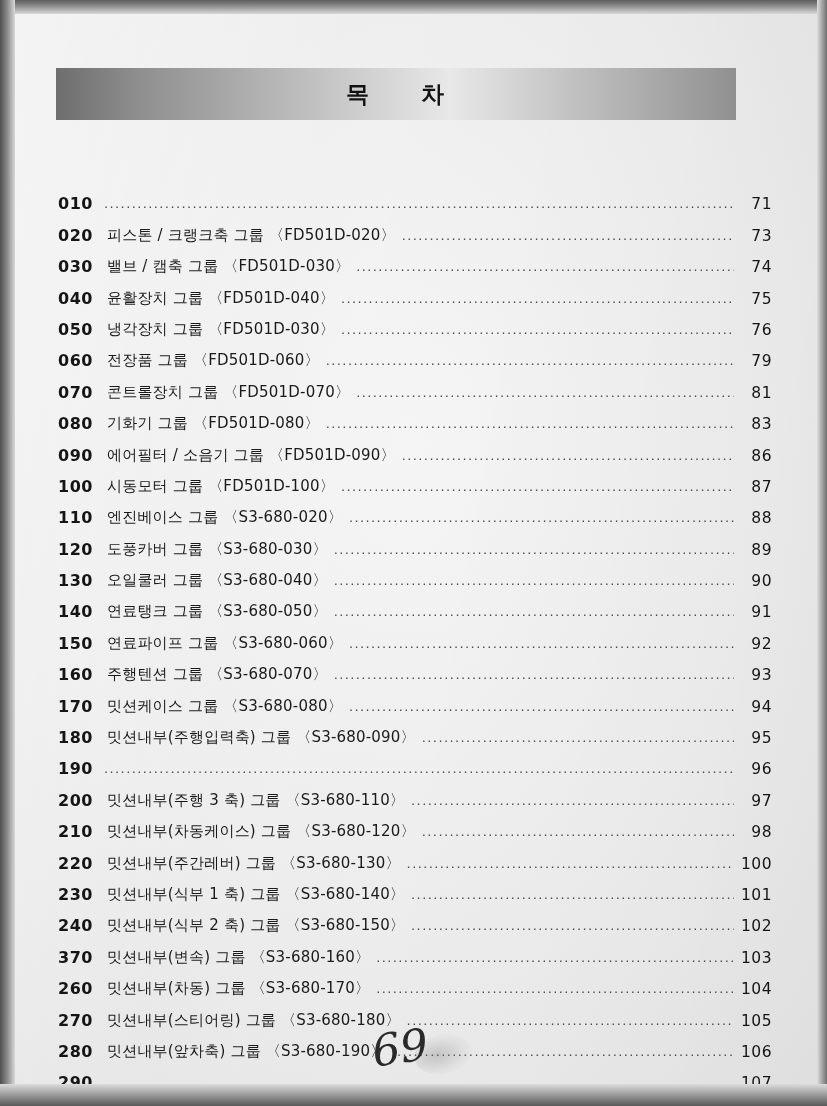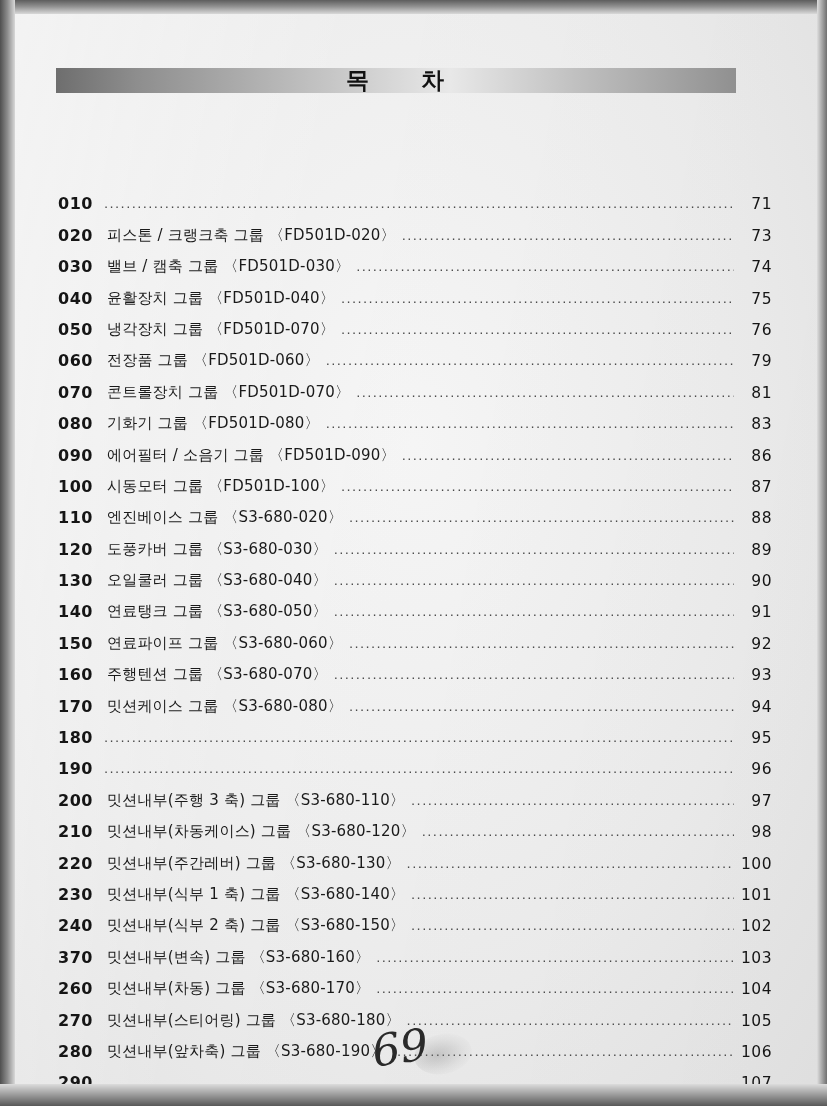--- a/index.html
+++ b/index.html
@@ -61,21 +61,21 @@
     height: 22px;
     background: linear-gradient(0deg, #585858 0%, #9a9a9a 50%, #dcdcdc 100%);
     z-index: 3;
   }
   
   .title-band {
     position: absolute;
     top: 68px;
     left: 56px;
     width: 680px;
-    height: 25px;
+    height: 52px;
     background: linear-gradient(90deg, #6e6e6e 0%, #8e8e8e 12%, #c9c9c9 42%, #e8e8e8 58%, #bdbdbd 78%, #909090 100%);
     display: flex;
     align-items: center;
     justify-content: center;
   }
   .title-text {
     font-family: "DejaVu Sans", "Liberation Sans", sans-serif;
     font-size: 23px;
     font-weight: bold;
     color: #111;
@@ -187,21 +187,21 @@
           <span class="toc-page">74</span>
         </div>
         <div class="toc-row">
           <span class="toc-num">040</span>
           <span class="toc-label">윤활장치  그룹  〈FD501D-040〉</span>
           <span class="toc-dots">......................................................................................................................</span>
           <span class="toc-page">75</span>
         </div>
         <div class="toc-row">
           <span class="toc-num">050</span>
-          <span class="toc-label">냉각장치  그룹  〈FD501D-070〉</span>
+          <span class="toc-label">냉각장치  그룹  〈FD501D-030〉</span>
           <span class="toc-dots">......................................................................................................................</span>
           <span class="toc-page">76</span>
         </div>
         <div class="toc-row">
           <span class="toc-num">060</span>
           <span class="toc-label">전장품  그룹  〈FD501D-060〉</span>
           <span class="toc-dots">......................................................................................................................</span>
           <span class="toc-page">79</span>
         </div>
         <div class="toc-row">
@@ -265,20 +265,21 @@
           <span class="toc-page">93</span>
         </div>
         <div class="toc-row">
           <span class="toc-num">170</span>
           <span class="toc-label">밋션케이스  그룹  〈S3-680-080〉</span>
           <span class="toc-dots">......................................................................................................................</span>
           <span class="toc-page">94</span>
         </div>
         <div class="toc-row">
           <span class="toc-num">180</span>
+          <span class="toc-label">밋션내부(주행입력축)  그룹  〈S3-680-090〉</span>
           <span class="toc-dots">......................................................................................................................</span>
           <span class="toc-page">95</span>
         </div>
         <div class="toc-row">
           <span class="toc-num">190</span>
           <span class="toc-dots">......................................................................................................................</span>
           <span class="toc-page">96</span>
         </div>
         <div class="toc-row">
           <span class="toc-num">200</span>

